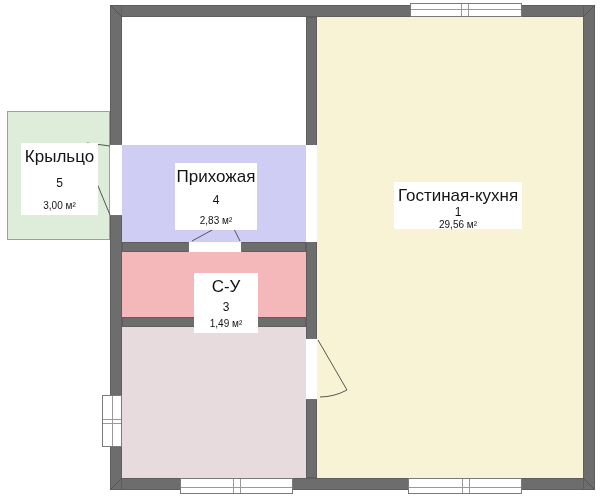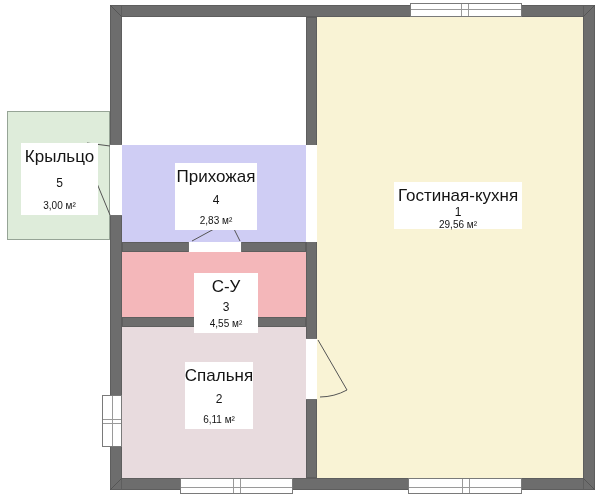--- a/index.html
+++ b/index.html
@@ -98,28 +98,23 @@
 
   <div class="label" style="left:175px;top:163px;width:82px;height:67px;">
     <span class="rname">Прихожая</span>
     <span class="rnum">4</span>
     <span class="rarea">2,83 м²</span>
   </div>
 
   <div class="label" style="left:194px;top:273px;width:64px;height:60px;">
     <span class="rname">С-У</span>
     <span class="rnum">3</span>
-    <span class="rarea">4,55 м²</span>
+    <span class="rarea">1,49 м²</span>
   </div>
 
-  <div class="label" style="left:185px;top:362px;width:68px;height:67px;">
-    <span class="rname">Спальня</span>
-    <span class="rnum">2</span>
-    <span class="rarea">6,11 м²</span>
-  </div>
 
   <div class="label" style="left:394px;top:182px;width:128px;height:47px;">
     <span class="rname">Гостиная-кухня</span>
     <span class="rnum">1</span>
     <span class="rarea">29,56 м²</span>
   </div>
 
 </div>
 
 </body></html>

